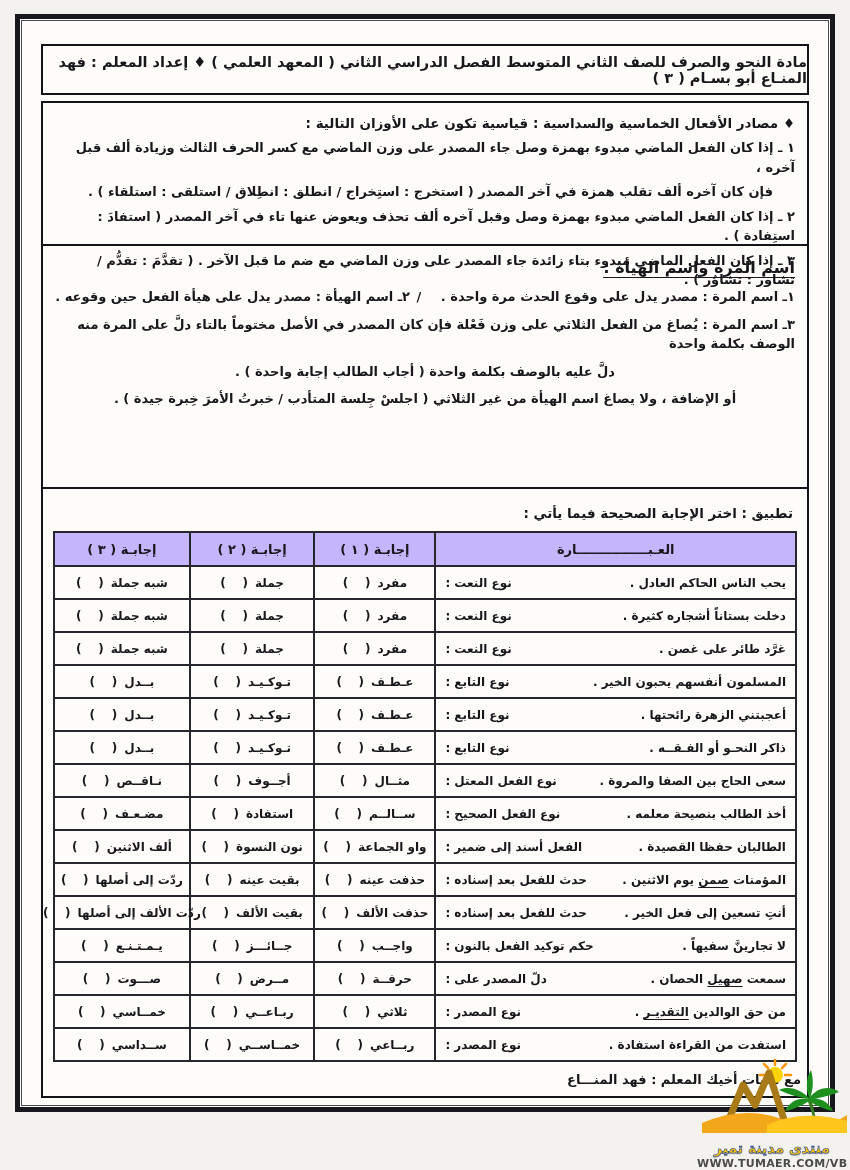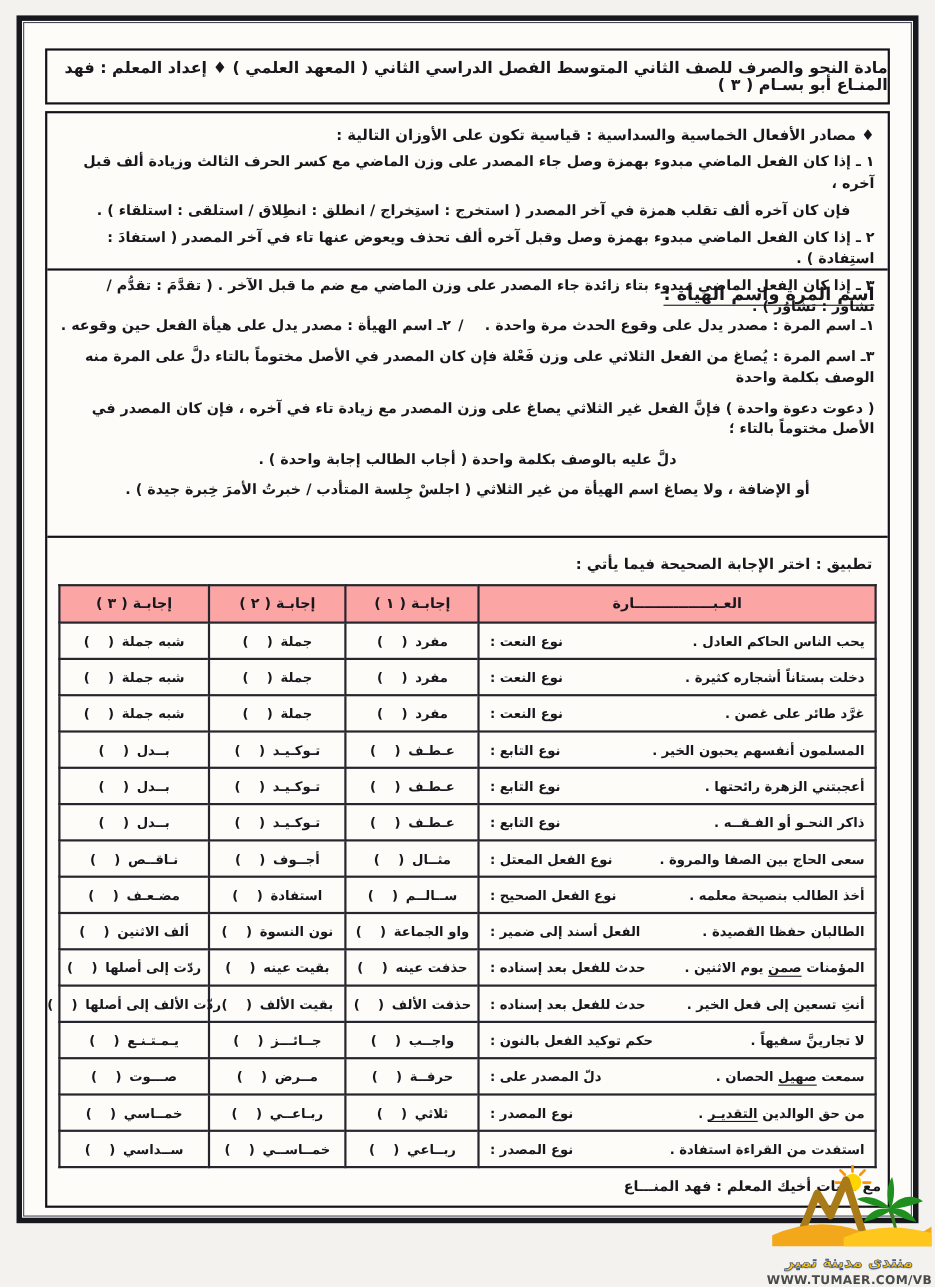--- a/index.html
+++ b/index.html
@@ -43,21 +43,21 @@
   .indent { padding-right: 22px; }
   .center { text-align: center; }
   .sec-b .heading { font-size: 16px; font-weight: bold; margin: 8px 0 10px; }
   .sec-b .heading .u-head { text-decoration: underline; text-underline-offset: 4px; }
   .quiz-heading { font-size: 13.5px; font-weight: bold; margin: 12px 8px 10px; }
   table.quiz {
     width: calc(100% - 8px); margin: 0 auto;
     border-collapse: collapse; table-layout: fixed;
   }
   .quiz th {
-    background: #fca5a5;
+    background: #c4b5fd;
     border: 2px solid #26262e;
     height: 34px; font-size: 13px; font-weight: bold;
     text-align: center;
   }
   .quiz td { border: 2px solid #26262e; height: 33px; padding: 0; }
   .stmt-flex {
     display: flex; justify-content: space-between; align-items: center;
     min-height: 31px; padding: 0 9px; gap: 6px;
   }
   .stmt-text, .question { font-size: 12px; font-weight: bold; white-space: nowrap; }
@@ -102,21 +102,20 @@
         <p class="line">١ ـ إذا كان الفعل الماضي مبدوء بهمزة وصل جاء المصدر على وزن الماضي مع كسر الحرف الثالث وزيادة ألف قبل آخره ،</p>
         <p class="line indent">فإن كان آخره ألف تقلب همزة في آخر المصدر ( استخرج : استِخراج / انطلق : انطِلاق / استلقى : استلقاء ) .</p>
         <p class="line">٢ ـ إذا كان الفعل الماضي مبدوء بهمزة وصل وقبل آخره ألف تحذف ويعوض عنها تاء في آخر المصدر ( استفادَ : استِفادة ) .</p>
         <p class="line">٣ ـ إذا كان الفعل الماضي مبدوء بتاء زائدة جاء المصدر على وزن الماضي مع ضم ما قبل الآخر . ( تقدَّمَ : تقدُّم / تشاور : تشاوُر ) .</p>
       </div>
 
       <div class="section sec-b">
         <p class="heading"><span class="u-head">اسم المرة واسم الهيأة :</span></p>
         <p class="line">١ـ اسم المرة : مصدر يدل على وقوع الحدث مرة واحدة .  / ٢ـ اسم الهيأة : مصدر يدل على هيأة الفعل حين وقوعه .</p>
         <p class="line">٣ـ اسم المرة : يُصاغ من الفعل الثلاثي على وزن فَعْلة فإن كان المصدر في الأصل مختوماً بالتاء دلَّ على المرة منه الوصف بكلمة واحدة</p>
-        <p class="line">( دعوت دعوة واحدة ) فإنَّ الفعل غير الثلاثي يصاغ على وزن المصدر مع زيادة تاء في آخره ، فإن كان المصدر في الأصل مختوماً بالتاء ؛</p>
         <p class="line center">دلَّ عليه بالوصف بكلمة واحدة ( أجاب الطالب إجابة واحدة ) .</p>
         <p class="line center">أو الإضافة ، ولا يصاغ اسم الهيأة من غير الثلاثي ( اجلسْ جِلسة المتأدب / خبرتُ الأمرَ خِبرة جيدة ) .</p>
       </div>
 
       <div class="section sec-c">
         <p class="quiz-heading">تطبيق : اختر الإجابة الصحيحة فيما يأتي :</p>
         <table class="quiz">
           <colgroup>
             <col style="width:48.6%">
               <col style="width:16.3%">

